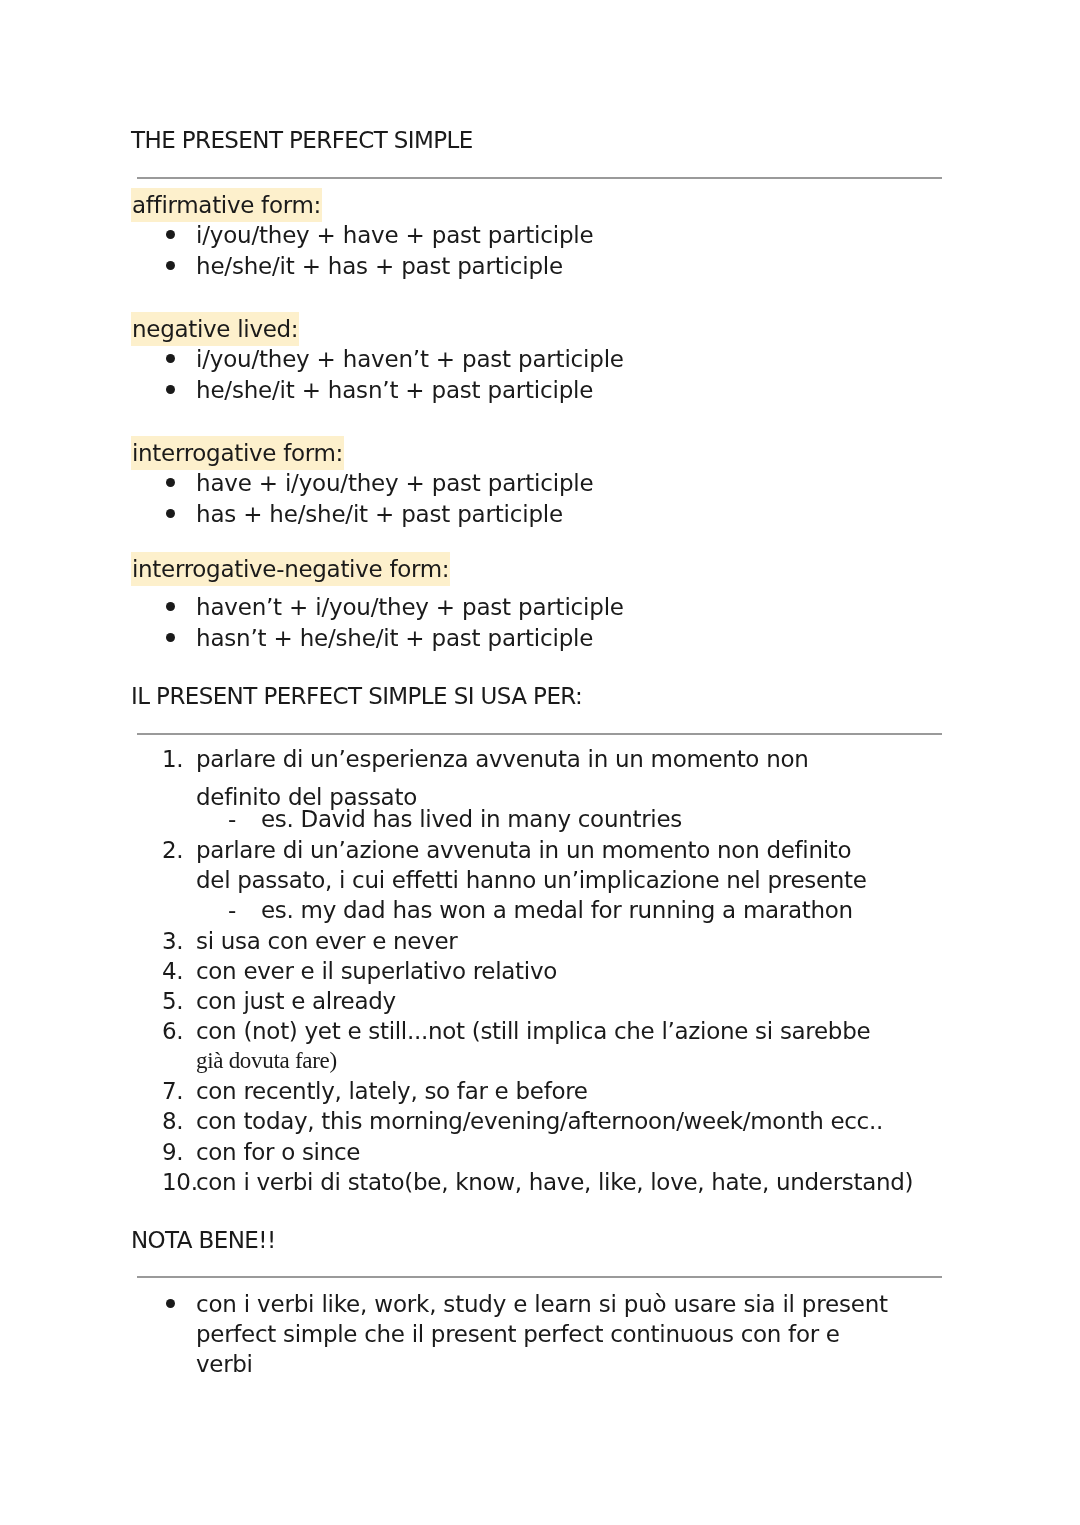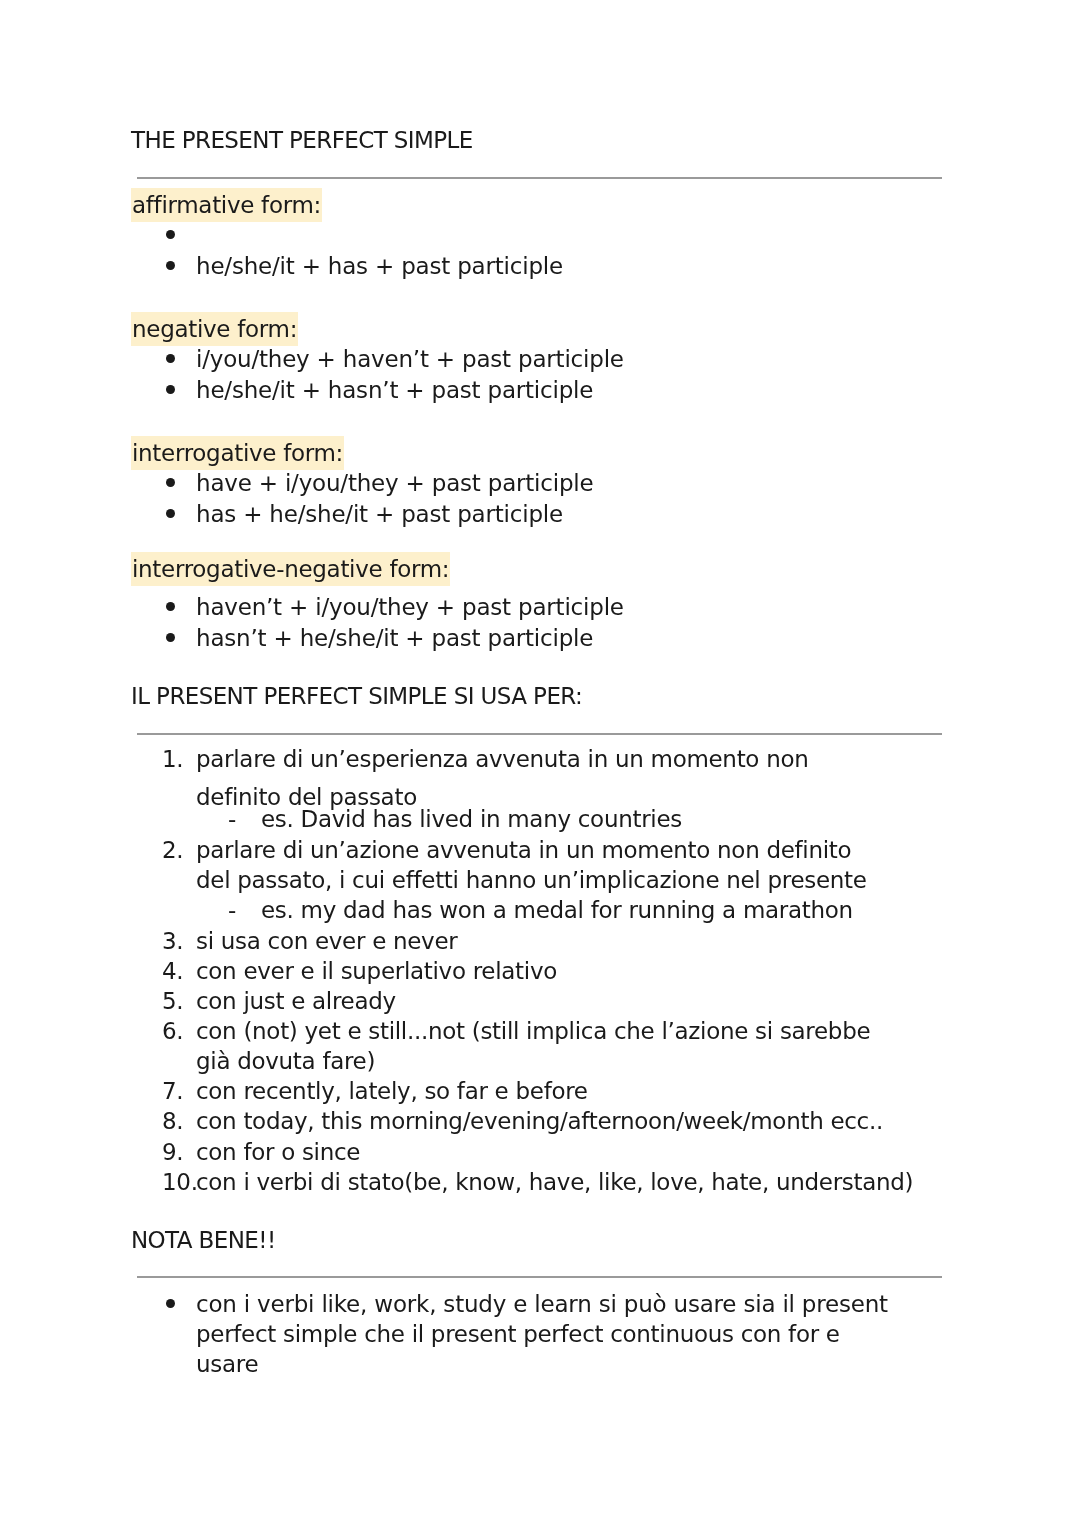--- a/index.html
+++ b/index.html
@@ -105,27 +105,27 @@
 </head>
 <body>
 
 <div class="page">
 
   <div class="heading" style="top:127px;">THE PRESENT PERFECT SIMPLE</div>
   <div class="rule" style="top:177px;"></div>
 
   <div class="section-label" style="top:188px;">affirmative form:</div>
   <div class="bullet-line" style="top:220px;">
-    <span class="bullet-dot"></span>
+    <span class="bullet-dot"></span><span>i/you/they + have + past participle</span>
   </div>
   <div class="bullet-line" style="top:251px;">
     <span class="bullet-dot"></span><span>he/she/it + has + past participle</span>
   </div>
 
-  <div class="section-label" style="top:312px;">negative form:</div>
+  <div class="section-label" style="top:312px;">negative lived:</div>
   <div class="bullet-line" style="top:344px;">
     <span class="bullet-dot"></span><span>i/you/they + haven’t + past participle</span>
   </div>
   <div class="bullet-line" style="top:375px;">
     <span class="bullet-dot"></span><span>he/she/it + hasn’t + past participle</span>
   </div>
 
   <div class="section-label" style="top:436px;">interrogative form:</div>
   <div class="bullet-line" style="top:499px;">
     <span class="bullet-dot"></span><span>has + he/she/it + past participle</span>
@@ -166,36 +166,36 @@
   </div>
   <div class="num-item" style="top:956px;">
     <span class="num">4.</span><span class="num-text">con ever e il superlativo relativo</span>
   </div>
   <div class="num-item" style="top:986px;">
     <span class="num">5.</span><span class="num-text">con just e already</span>
   </div>
   <div class="num-item" style="top:1016px;">
     <span class="num">6.</span><span class="num-text">con (not) yet e still...not (still implica che l’azione si sarebbe</span>
   </div>
-  <div class="cont-line" style="top:1046px;">già dovuta fare)</div>
+  <div class="cont-line" style="top:1046px;font-family:Liberation Serif, serif;">già dovuta fare)</div>
   <div class="num-item" style="top:1076px;">
     <span class="num">7.</span><span class="num-text">con recently, lately, so far e before</span>
   </div>
   <div class="num-item" style="top:1106px;">
     <span class="num">8.</span><span class="num-text">con today, this morning/evening/afternoon/week/month ecc..</span>
   </div>
   <div class="num-item" style="top:1137px;">
     <span class="num">9.</span><span class="num-text">con for o since</span>
   </div>
   <div class="num-item" style="top:1167px;">
     <span class="num">10.</span><span class="num-text">con i verbi di stato(be, know, have, like, love, hate, understand)</span>
   </div>
 
   <div class="heading" style="top:1227px;">NOTA BENE!!</div>
   <div class="rule" style="top:1276px;"></div>
 
   <div class="bullet-line" style="top:1289px;">
     <span class="bullet-dot"></span><span>con i verbi like, work, study e learn si può usare sia il present</span>
   </div>
   <div class="cont-line" style="top:1319px;">perfect simple che il present perfect continuous con for e</div>
-  <div class="cont-line" style="top:1349px;">usare</div>
+  <div class="cont-line" style="top:1349px;">verbi</div>
 
 </div>
 
 </body></html>

